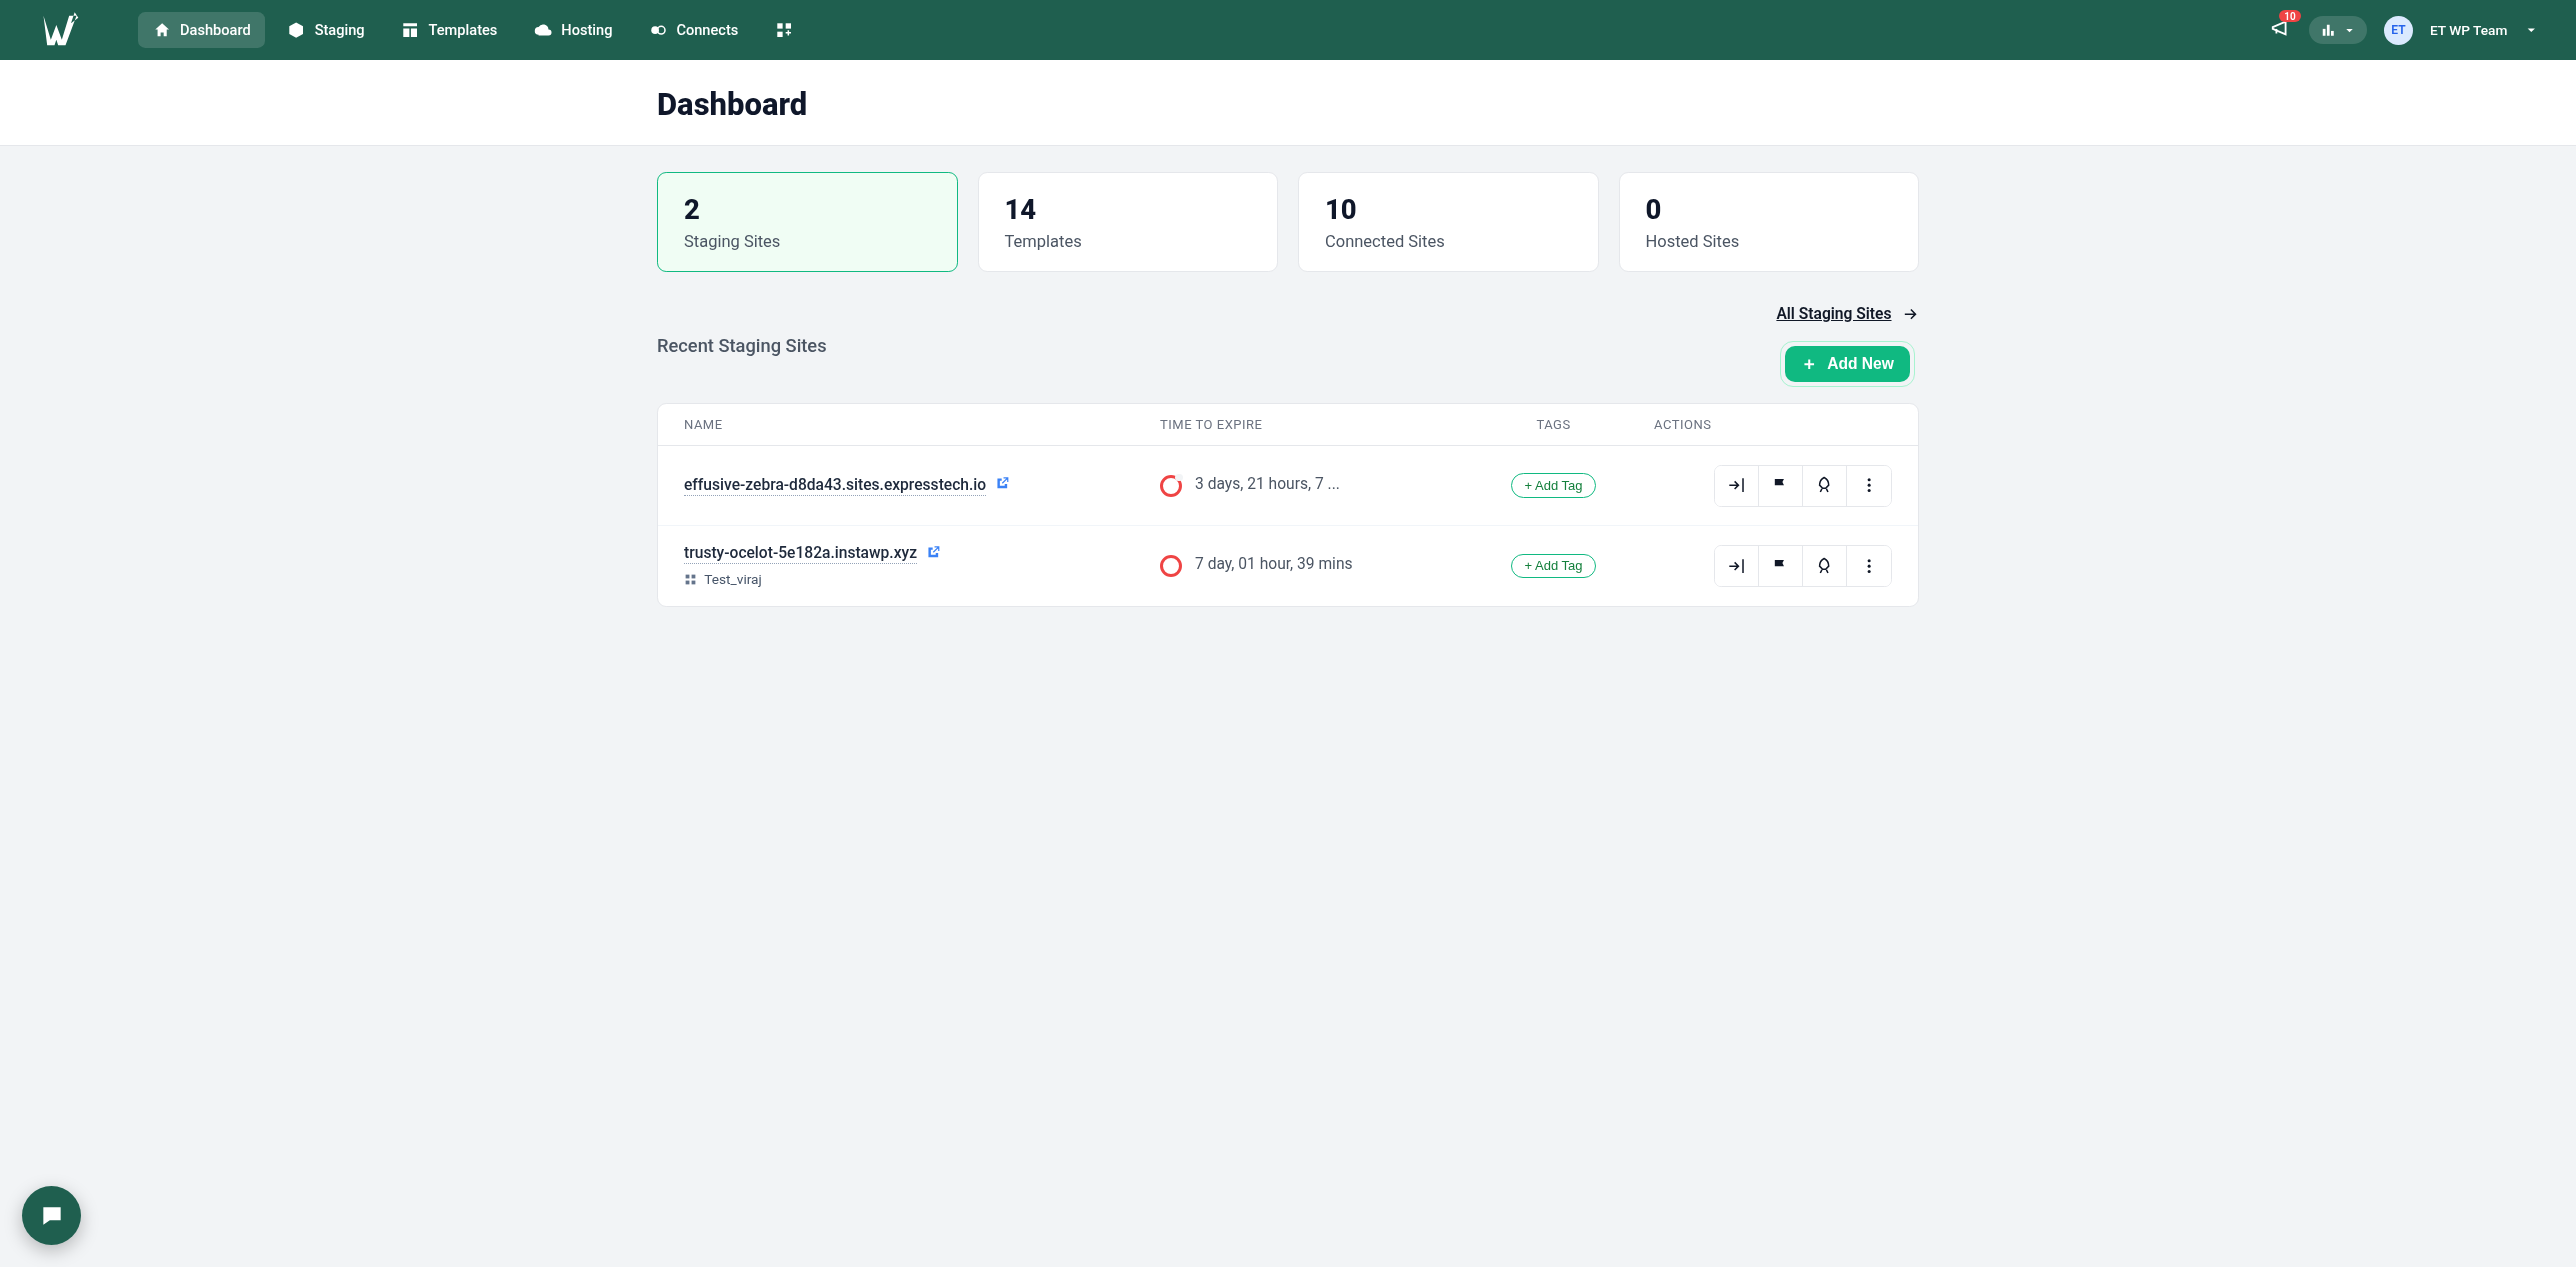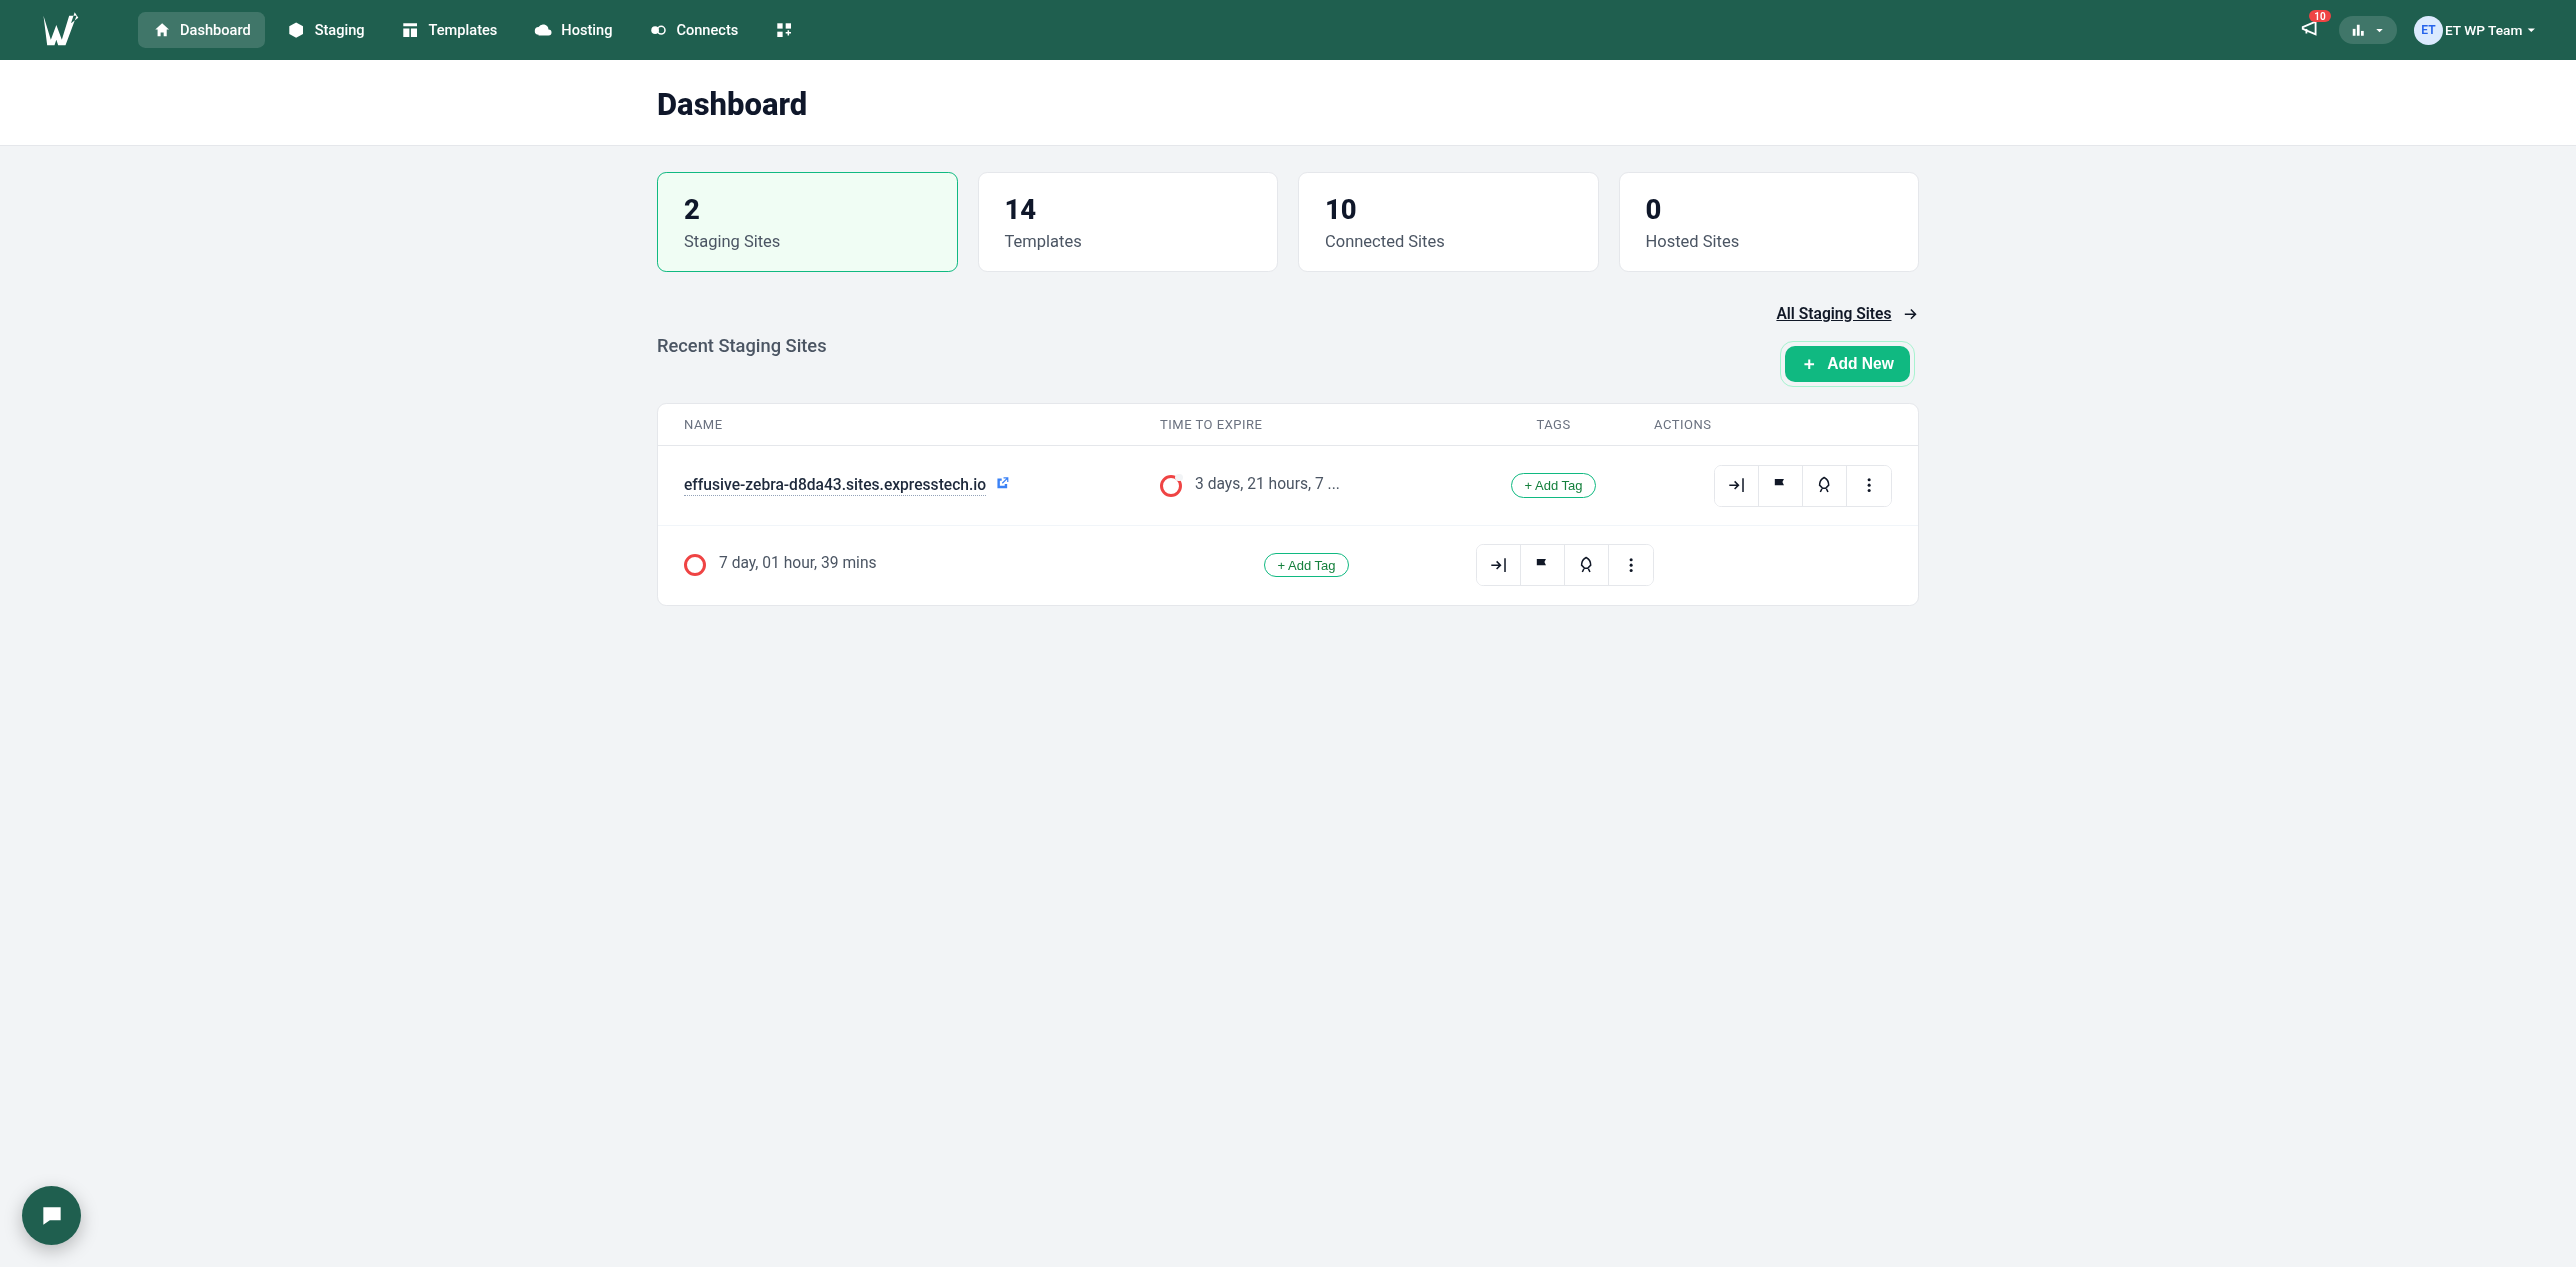--- a/index.html
+++ b/index.html
@@ -33,21 +33,21 @@
     background:#ef4444; color:#fff; font-size:10px; font-weight:600;
     border-radius:9.2px; padding:0.9px 5.5px;
   }
   .chart-pill {
     background: rgba(255,255,255,0.15);
     border-radius: 18.3px;
     padding: 5.5px 11px;
     display:flex; align-items:center; gap:7.3px;
     cursor:pointer;
   }
-  .user-block { display:flex; align-items:center; gap:2px; cursor:pointer; }
+  .user-block { display:flex; align-items:center; gap:17px; cursor:pointer; }
   .avatar {
     width:29px; height:29px; border-radius:50%;
     background:#dbeafe; color:#2563eb;
     display:flex; align-items:center; justify-content:center;
     font-size:12px; font-weight:600;
   }
   .user-name { color:#fff; font-size:13.7px; font-weight:500; }
   .chev { color:#fff; }
 
   .header-band {
@@ -327,20 +327,39 @@
                 <circle cx="12" cy="5" r="2"></circle>
                 <circle cx="12" cy="12" r="2"></circle>
                 <circle cx="12" cy="19" r="2"></circle>
               </svg>
             </button>
         </div>
       </div>
     </div>
 
     <div class="trow">
+      <div>
+        <div class="site-name">
+          <span class="site-link">trusty-ocelot-5e182a.instawp.xyz</span>
+          <span class="ext-icon">
+            <svg viewBox="0 0 24 24" width="14.6" height="14.6" fill="none" stroke="#3b82f6" stroke-width="2">
+                <path d="M14 3h7v7M21 3l-9 9M5 5h5v2H7v10h10v-3h2v5H5z"></path>
+              </svg>
+          </span>
+        </div>
+        <div class="subline">
+          <svg viewBox="0 0 24 24" width="13" height="13" fill="#64748b">
+              <rect x="3" y="3" width="7" height="7"></rect>
+              <rect x="14" y="3" width="7" height="7"></rect>
+              <rect x="3" y="14" width="7" height="7"></rect>
+              <rect x="14" y="14" width="7" height="7"></rect>
+            </svg>
+          <span>Test_viraj</span>
+        </div>
+      </div>
       <div class="expire-cell">
         <span class="ring"></span>
         <span>7 day, 01 hour, 39 mins</span>
       </div>
       <div class="tags-cell">
         <button class="add-tag">+ Add Tag</button>
       </div>
       <div class="actions-cell">
         <div class="action-group">
           <button class="action-btn">

